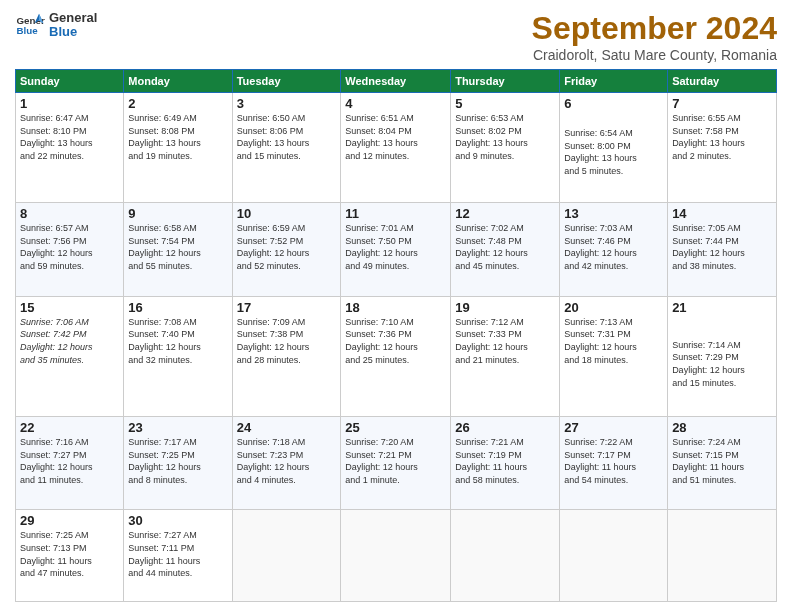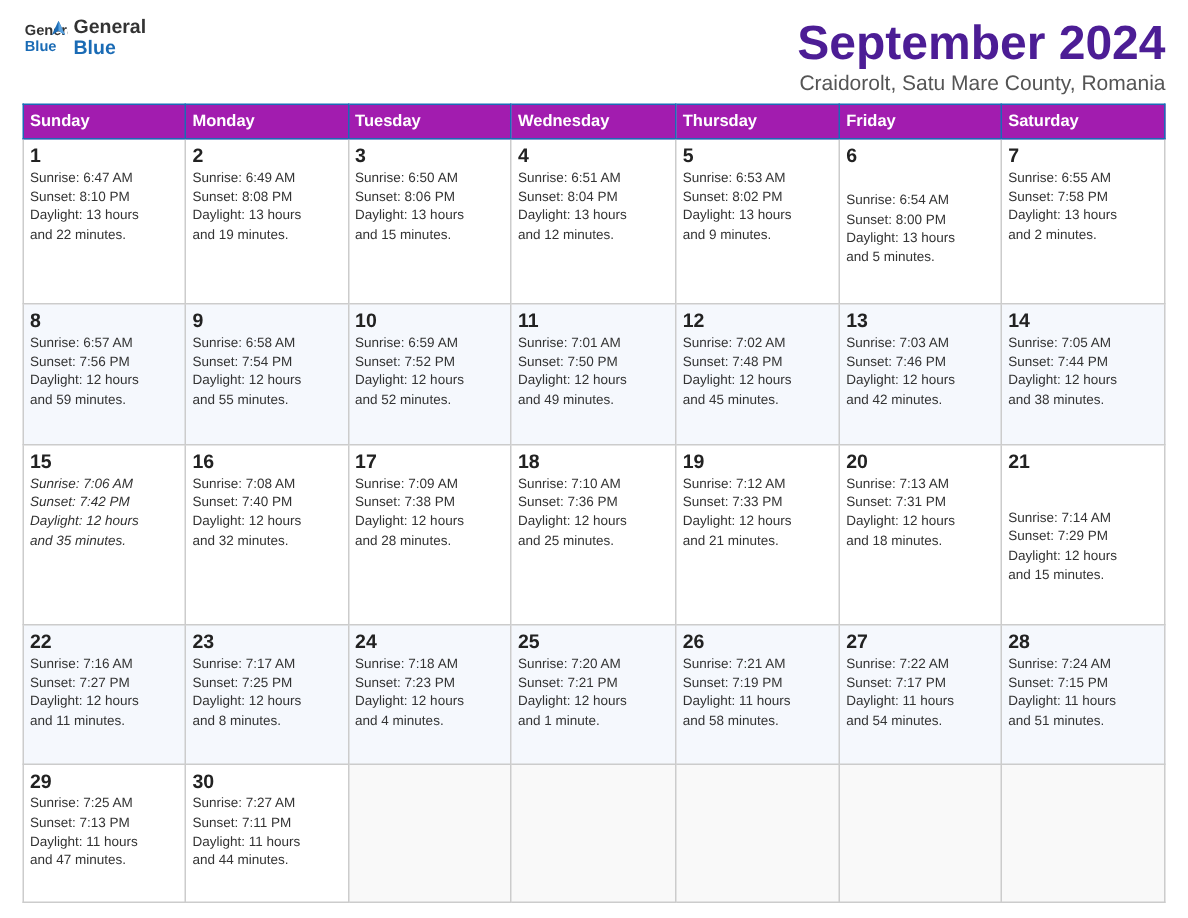--- a/index.html
+++ b/index.html
@@ -31,34 +31,34 @@
     .logo-icon {
       width: 30px;
       height: 30px;
     }
     .title-block {
       text-align: right;
     }
     .month-title {
       font-size: 32px;
       font-weight: bold;
-      color: #4c1d95;
+      color: #a16207;
     }
     .subtitle {
       font-size: 14px;
       color: #555;
     }
     .calendar {
       flex: 1;
       border-collapse: collapse;
       width: 100%;
       font-size: 9.5px;
     }
     .calendar th {
-      background: #a21caf;
+      background: #15803d;
       color: #fff;
       padding: 5px 4px;
       text-align: left;
       font-size: 11px;
       font-weight: bold;
       border: 1px solid #1a6bb5;
     }
     .calendar td {
       border: 1px solid #ccc;
       vertical-align: top;

